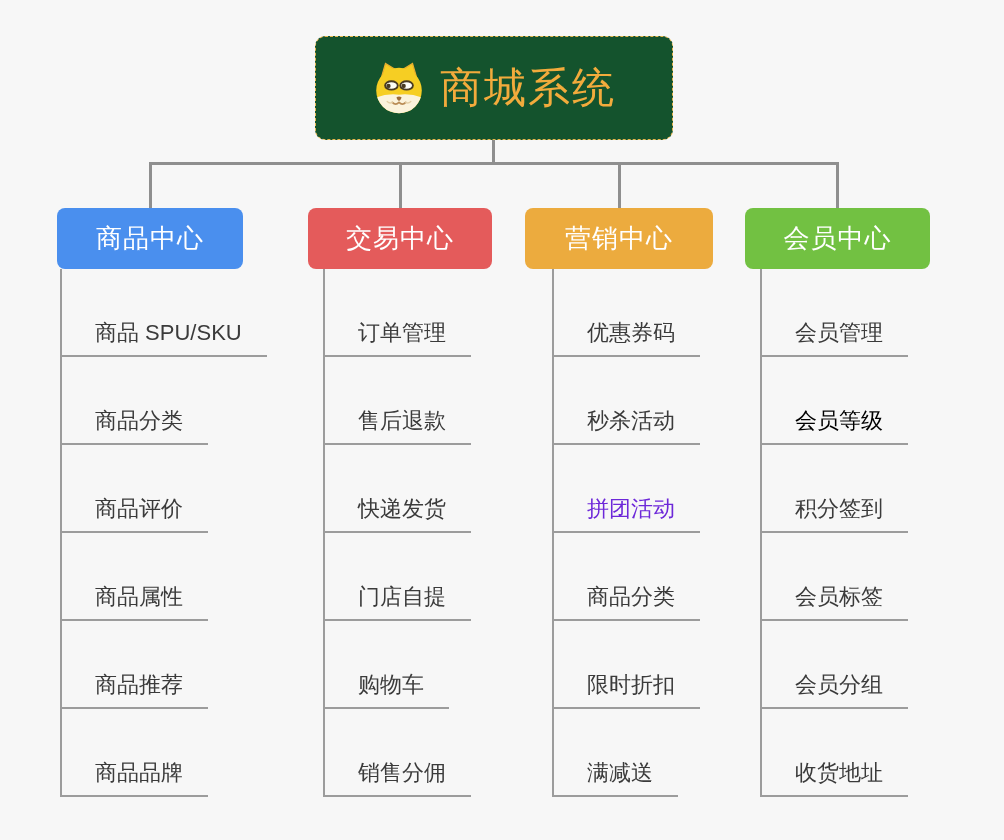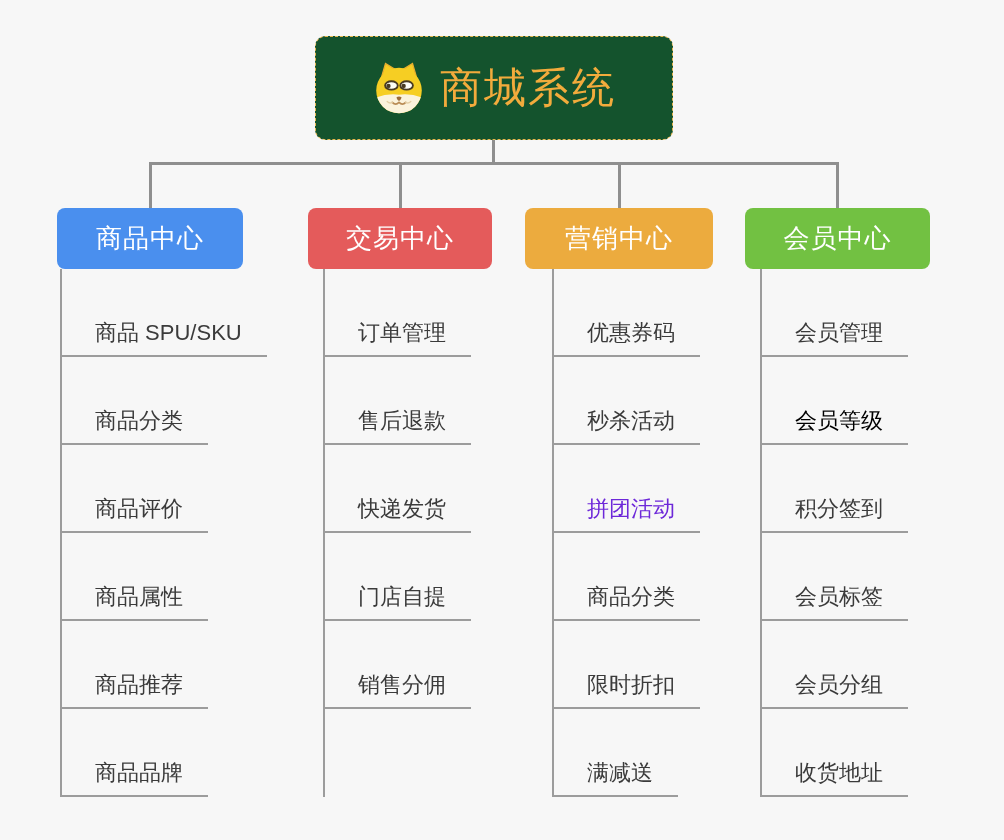--- a/index.html
+++ b/index.html
@@ -120,20 +120,23 @@
         <div class="leaf-row">
           <span class="leaf-label" style="border-bottom-color: rgb(156, 156, 156); color: rgb(59, 59, 59);">售后退款</span>
         </div>
         <div class="leaf-row">
           <span class="leaf-label" style="border-bottom-color: rgb(156, 156, 156); color: rgb(59, 59, 59);">快递发货</span>
         </div>
         <div class="leaf-row">
           <span class="leaf-label" style="border-bottom-color: rgb(156, 156, 156); color: rgb(59, 59, 59);">门店自提</span>
         </div>
         <div class="leaf-row">
+          <span class="leaf-label" style="border-bottom-color: rgb(156, 156, 156); color: rgb(59, 59, 59);">购物车</span>
+        </div>
+        <div class="leaf-row">
           <span class="leaf-label" style="border-bottom-color: rgb(156, 156, 156); color: rgb(59, 59, 59);">销售分佣</span>
         </div>
       </div>
       <div class="branch-box" style="left: 525px; width: 188px; background: rgb(236, 171, 62);">
         <span>营销中心</span>
       </div>
       <div class="leaf-col" style="left: 540px; border-left-color: rgb(156, 156, 156); margin-left: 12px;">
         <div class="leaf-row">
           <span class="leaf-label" style="border-bottom-color: rgb(156, 156, 156); color: rgb(59, 59, 59);">优惠券码</span>
         </div>

